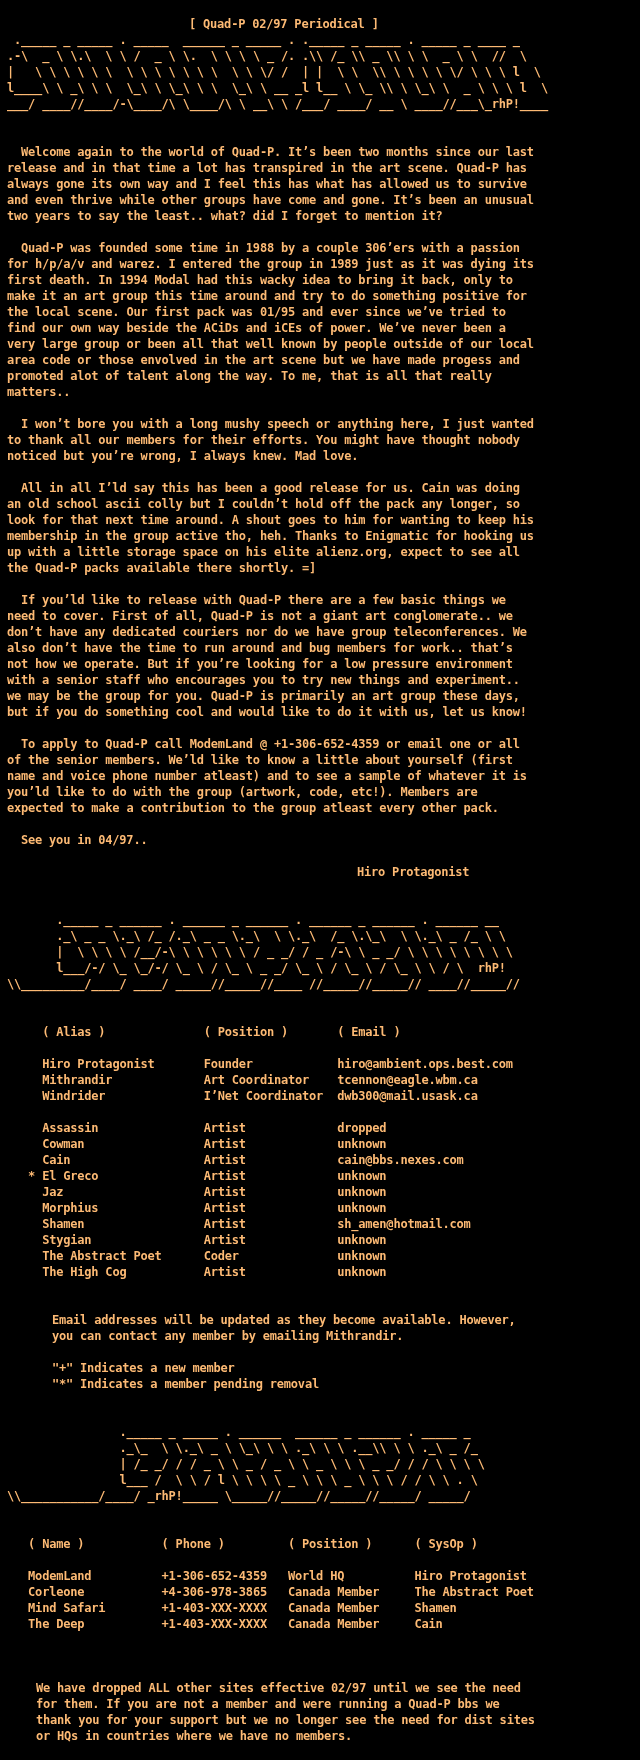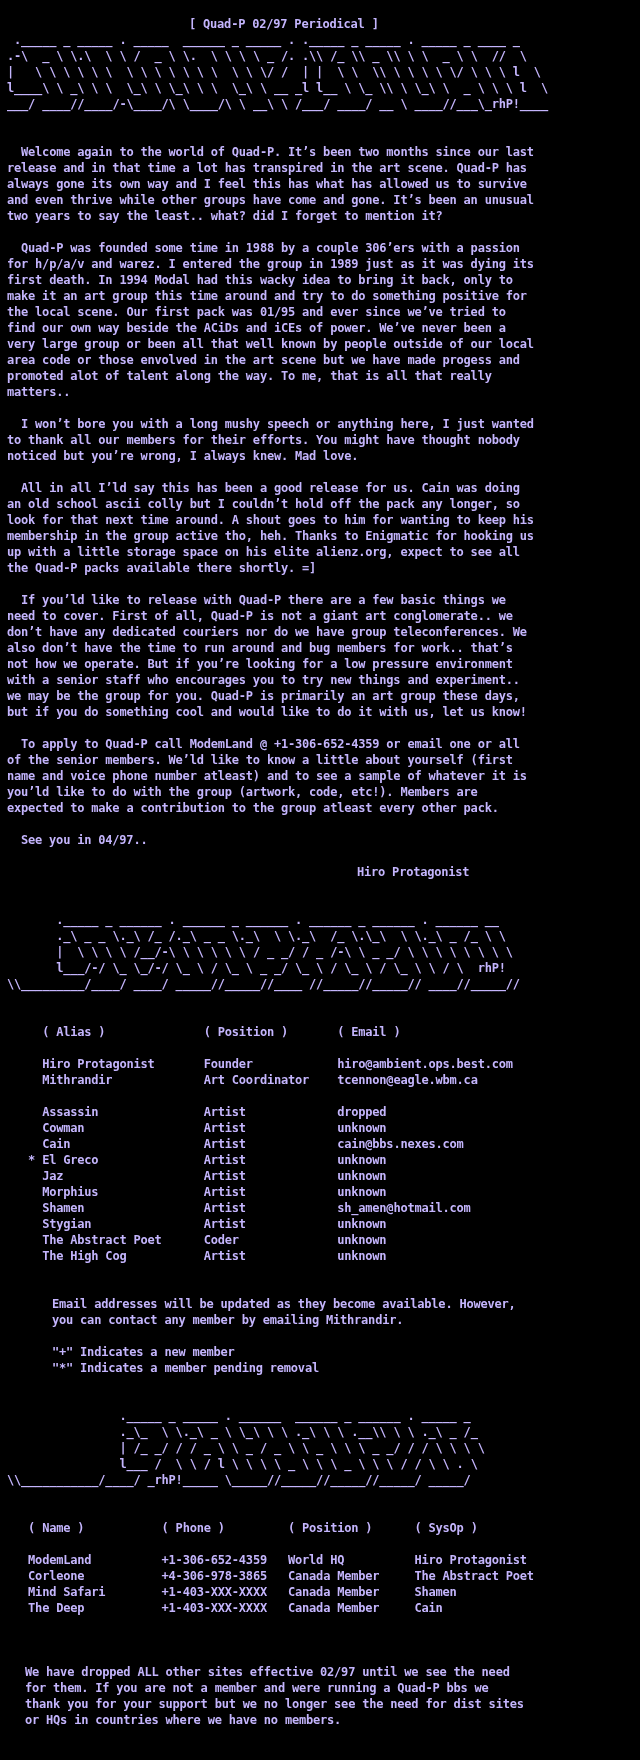--- a/index.html
+++ b/index.html
@@ -1,32 +1,32 @@
 <!DOCTYPE html>
 <html><head>
 <meta charset="utf-8">
 <style>
   html,body{margin:0;padding:0;background:#000;}
   .screen{
     width:640px;height:1760px;background:#000;overflow:hidden;
     box-sizing:border-box;padding-top:16px;
     font-family:"DejaVu Sans Mono","Liberation Mono",monospace;
     font-size:12px;font-weight:bold;letter-spacing:-0.2px;
-    line-height:16px;color:#c4b5fd;
+    line-height:16px;color:#fdba74;
   }
   pre,.t-line{margin:0;padding:0;white-space:pre;font:inherit;color:inherit;}
   .t-line{height:16px;}
   .gap1{margin-top:16px;}
   .gap2{margin-top:32px;}
   .title{padding-left:189px;}
   .para{padding-left:7px;}
   .signoff{padding-left:21px;}
   .signature{padding-left:357px;}
   .notes,.legend{padding-left:52px;}
-  .footer{padding-left:25px;}
+  .footer{padding-left:12px;margin-left:24px;}
 </style>
 </head>
 <body>
 
 <div class="screen">
 
   <div class="t-line title">[ Quad-P 02/97 Periodical ]</div>
 
   <pre>  ._____ _ _____ . _____  ______ _ _____ . ._____ _ _____ . _____ _ ____ _
  .-\  _ \ \.\  \ \ /  _ \ \.  \ \ \ \ _ /. .\\ /_ \\ _ \\ \ \  _ \ \  //  \
@@ -79,20 +79,21 @@
         ._\ _ _ \._\ /_ /._\ _ _ \._\  \ \._\  /_ \.\_\  \ \._\ _ /_ \ \
         |  \ \ \ \ /__/-\ \ \ \ \ \ / _ _/ / _ /-\ \ _ _/ \ \ \ \ \ \ \ \
         l___/-/ \_ \_/-/ \_ \ / \_ \ _ _/ \_ \ / \_ \ / \_ \ \ / \  rhP!
  \\_________/____/ ____/ _____//_____//____ //_____//_____// ____//_____//</pre>
 
   <div class="gap2">
       <div class="t-line">      ( Alias )              ( Position )       ( Email )</div>
       <div class="t-line"></div>
       <div class="t-line">      Hiro Protagonist       Founder            hiro@ambient.ops.best.com</div>
       <div class="t-line">      Mithrandir             Art Coordinator    tcennon@eagle.wbm.ca</div>
+      <div class="t-line">      Windrider              I’Net Coordinator  dwb300@mail.usask.ca</div>
       <div class="t-line"></div>
       <div class="t-line">      Assassin               Artist             dropped</div>
       <div class="t-line">      Cowman                 Artist             unknown</div>
       <div class="t-line">      Cain                   Artist             cain@bbs.nexes.com</div>
       <div class="t-line">    * El Greco               Artist             unknown</div>
       <div class="t-line">      Jaz                    Artist             unknown</div>
       <div class="t-line">      Morphius               Artist             unknown</div>
       <div class="t-line">      Shamen                 Artist             sh_amen@hotmail.com</div>
       <div class="t-line">      Stygian                Artist             unknown</div>
       <div class="t-line">      The Abstract Poet      Coder              unknown</div>

